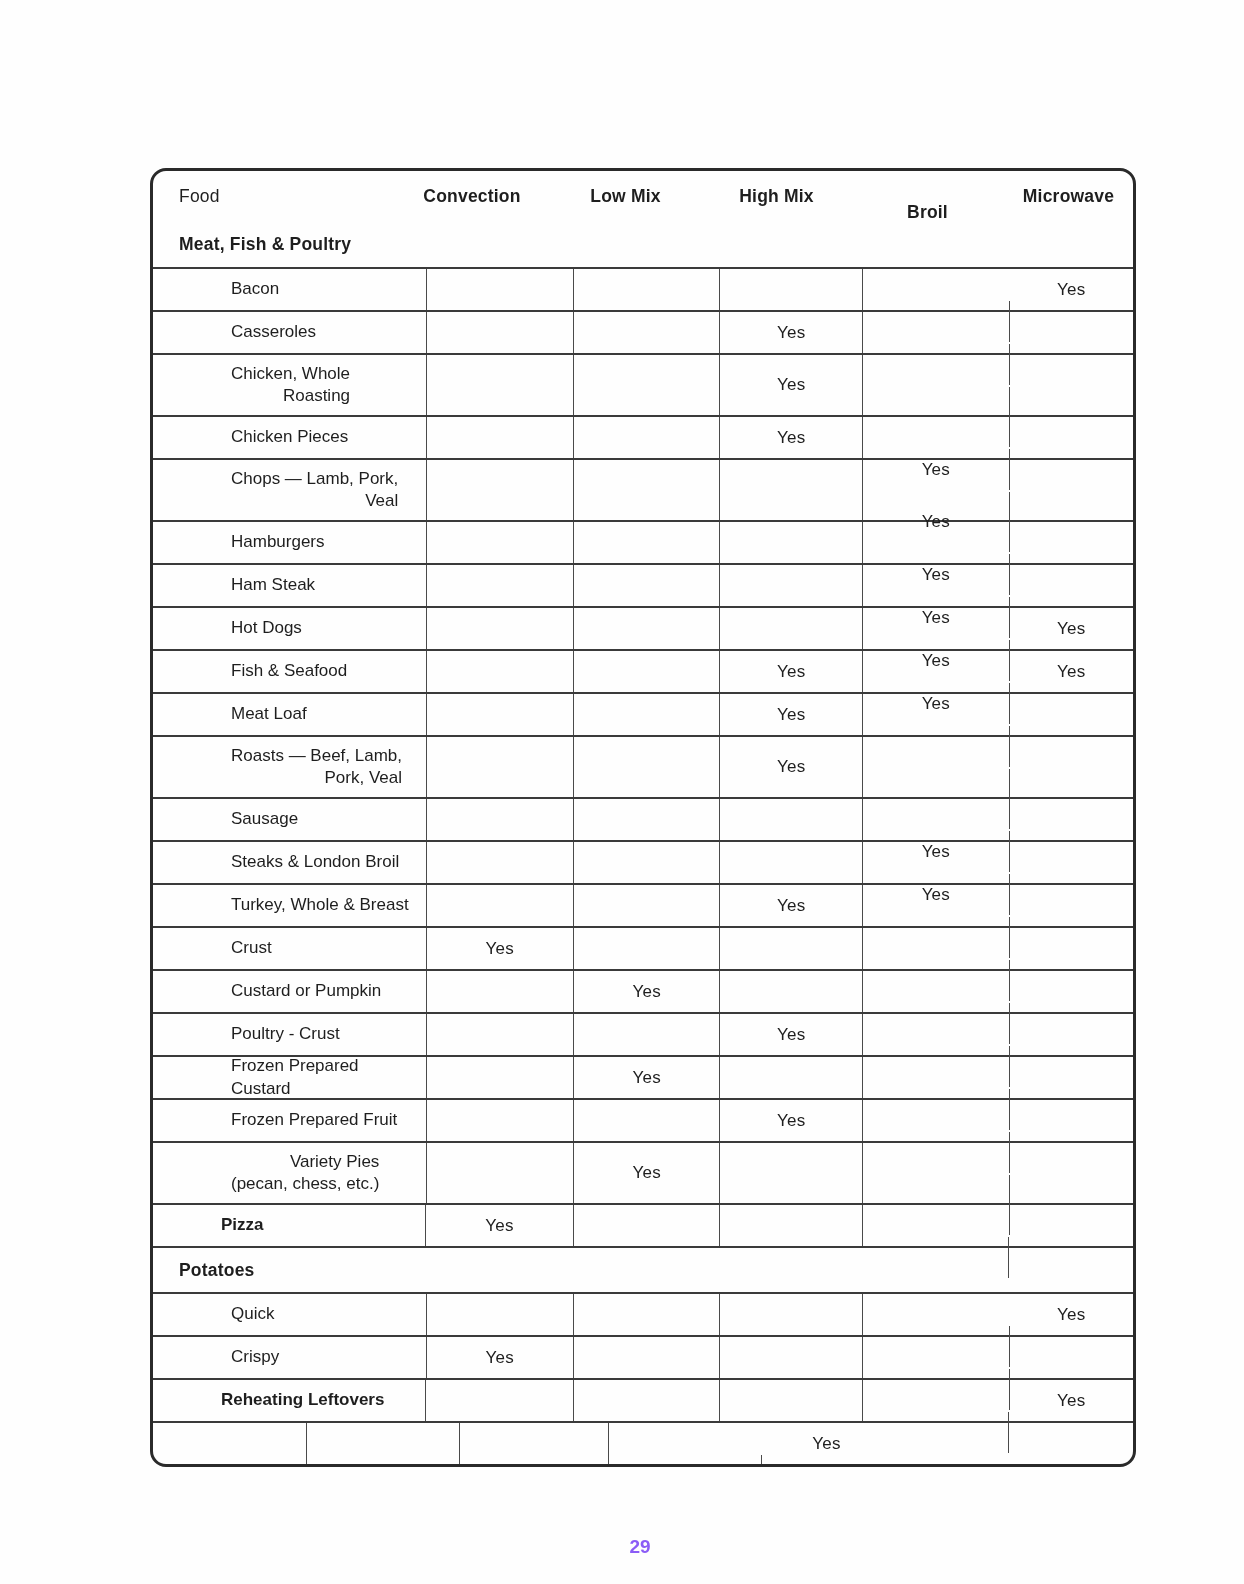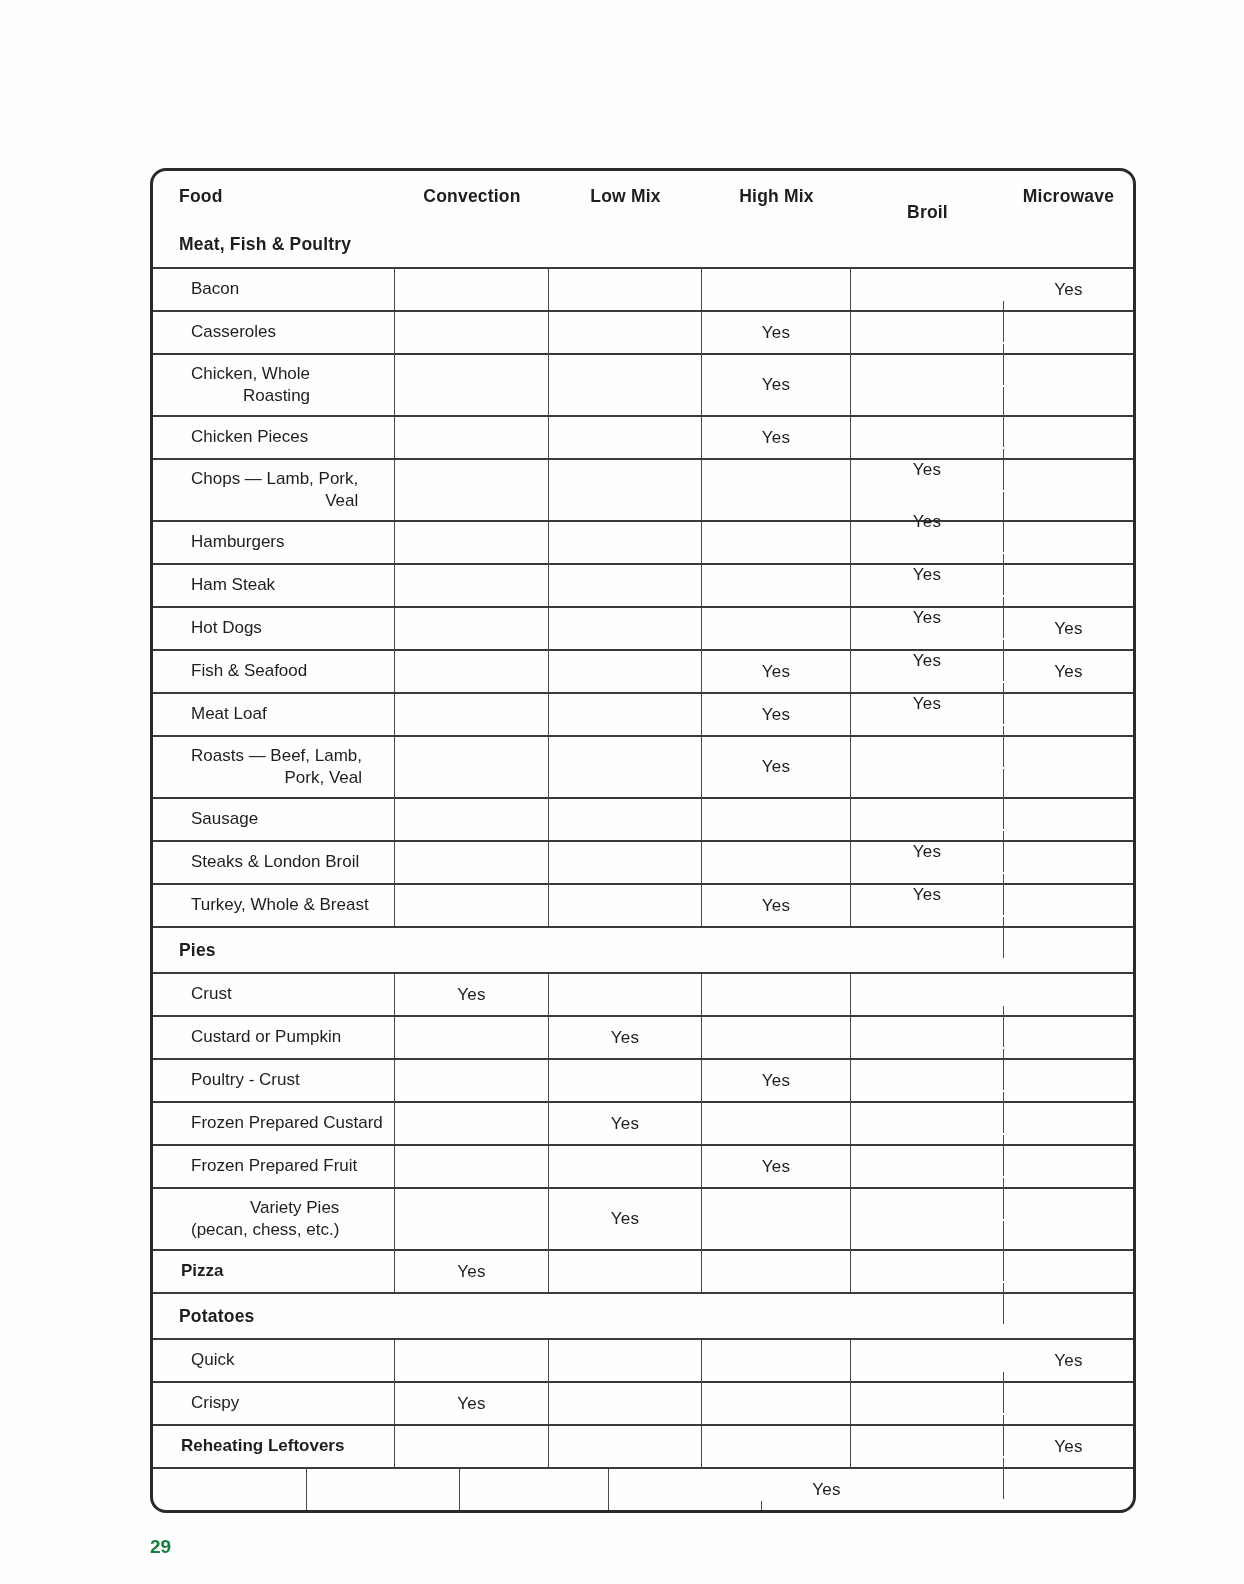--- a/index.html
+++ b/index.html
@@ -16,26 +16,26 @@
   .row:first-child { border-top:none; }
   .header-row  { height:50px; align-items:center; }
   .section-row { height:46px; align-items:flex-end; }
   .item-row    { height:43px; }
   .item-row.tall { height:62px;text-align:right; }
   .cell {
     box-sizing:border-box; height:100%;
     display:flex; align-items:center; overflow:hidden;
   }
   
-  .w-food { width:242px; }
+  .w-food { width:242px;margin-left:40px; }
   .c1 { width:154px; } .c2 { width:153px; } .c3 { width:149px; }
   .c4 { width:153px;margin-top:32px; } .c5 { width:129px; }
   
   .h-food {
-    width:242px; padding-left:26px; font-weight:700; font-size:17.5px;
+    width:242px; padding-left:26px; font-weight:400; font-size:17.5px;
     letter-spacing:0.2px;
   }
   .h-col {
     justify-content:center; font-weight:700; font-size:17.5px;
     letter-spacing:0.2px;
   }
   
   .section-label {
     width:100%; padding-left:26px; font-weight:700; font-size:17.5px;
     letter-spacing:0.2px;
@@ -47,21 +47,21 @@
     font-size:17px; line-height:1.3; white-space:pre-line;
   }
   .item-row.bold .food-cell { font-weight:700; padding-left:28px; }
   .mark-cell {
     justify-content:center; border-right:1.5px solid #4a4a4a;
     font-size:17px; letter-spacing:0.2px;
   }
   .mark-cell.c5 { border-right:none; }
   .page-number {
     position:absolute; top:1536px; left:150px; width:980px;
-    text-align:left; font-weight:700; font-size:19px; color:#15803d;
+    text-align:center; font-weight:700; font-size:19px; color:#8b5cf6;
   }
 </style>
 </head>
 <body>
 
 <div class="page">
 
   <div class="guide-table">
 
     <div class="row header-row">
@@ -185,23 +185,20 @@
           <div class="cell mark-cell c5"></div>
         </div>
         <div class="row item-row">
           <div class="cell food-cell w-food">Turkey, Whole &amp; Breast</div>
           <div class="cell mark-cell c1"></div>
           <div class="cell mark-cell c2"></div>
           <div class="cell mark-cell c3">Yes</div>
           <div class="cell mark-cell c4"></div>
           <div class="cell mark-cell c5"></div>
         </div>
-        <div class="row section-row">
-          <div class="cell section-label">Pies</div>
-        </div>
         <div class="row item-row">
           <div class="cell food-cell w-food">Crust</div>
           <div class="cell mark-cell c1">Yes</div>
           <div class="cell mark-cell c2"></div>
           <div class="cell mark-cell c3"></div>
           <div class="cell mark-cell c4"></div>
           <div class="cell mark-cell c5"></div>
         </div>
         <div class="row item-row">
           <div class="cell food-cell w-food">Custard or Pumpkin</div>

